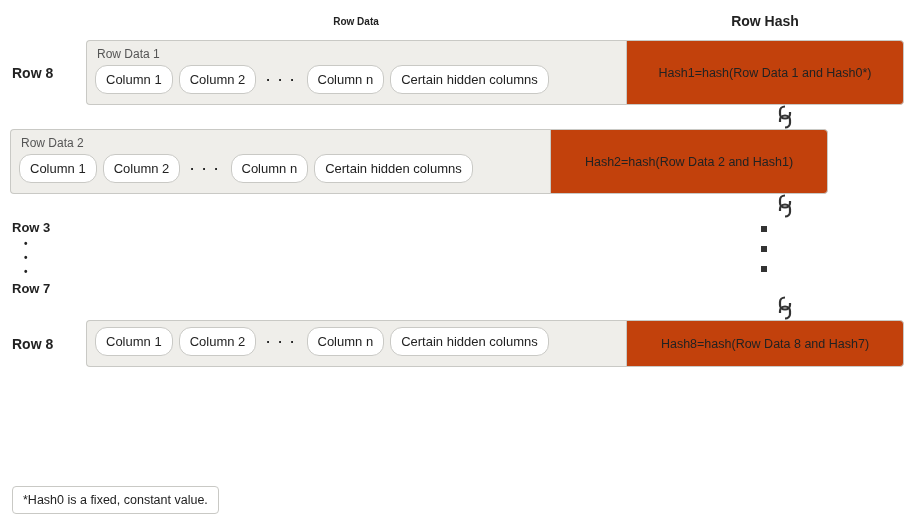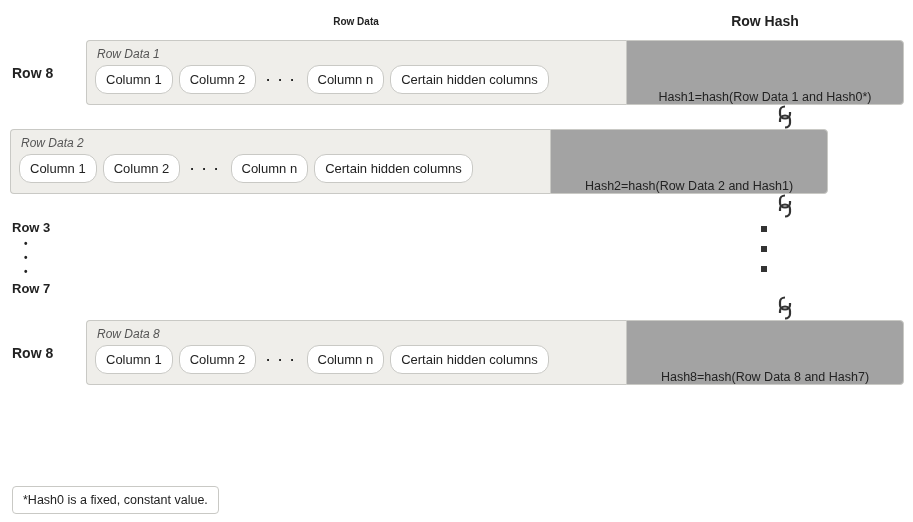--- a/index.html
+++ b/index.html
@@ -40,36 +40,35 @@
     background: #efeeea;
     border: 1px solid #c9c9c5;
     border-radius: 4px;
     border-right: none;
     border-top-right-radius: 0;
     border-bottom-right-radius: 0;
     padding: 6px 8px 10px 8px;
   }
   .hash-box {
     width: 278px; flex: 0 0 278px;
-    background: #a3a3a3;
+    background: #c2410c;
     border: 1px solid #c9c9c5;
     border-radius: 4px;
     border-top-left-radius: 0;
     border-bottom-left-radius: 0;
-    display: flex; align-items: flex-end; justify-content: center;
+    display: flex; align-items: center; justify-content: center;
     font-size: 12.5px;
     padding: 0 6px;
     text-align: center;
   }
   .inner-label {
     font-size: 12px;
     color: #555;
     margin-bottom: 4px;
     padding-left: 2px;
-    font-style: italic;
   }
   .cells {
     display: flex;
     align-items: center;
     gap: 6px;
   }
   .cell {
     background: #fff;
     border: 1px solid #c9c9c5;
     border-radius: 12px;
@@ -199,21 +198,20 @@
 <div class="connector">
   <svg width="16" height="24" viewBox="0 0 16 24">
     <path d="M8 1.5 C5 1.5 3 3.5 3 6 L3 9 C3 11.5 5 13.5 8 13.5 C11 13.5 13 11.5 13 9 L13 7" fill="none" stroke="#333" stroke-width="2.2"></path>
     <path d="M8 22.5 C11 22.5 13 20.5 13 18 L13 15 C13 12.5 11 10.5 8 10.5 C5 10.5 3 12.5 3 15 L3 17" fill="none" stroke="#333" stroke-width="2.2"></path>
   </svg>
 </div>
 
 <div class="row-block">
   <div class="row-label">Row 8</div>
   <div class="data-box">
-    <div class="inner-label">Row Data 8</div>
     <div class="cells">
       <div class="cell">Column 1</div>
       <div class="cell">Column 2</div>
       <div class="dots3">· · ·</div>
       <div class="cell">Column n</div>
       <div class="cell">Certain hidden columns</div>
     </div>
   </div>
   <div class="hash-box">
     <span>Hash8=hash(Row Data 8 and Hash7)</span>

